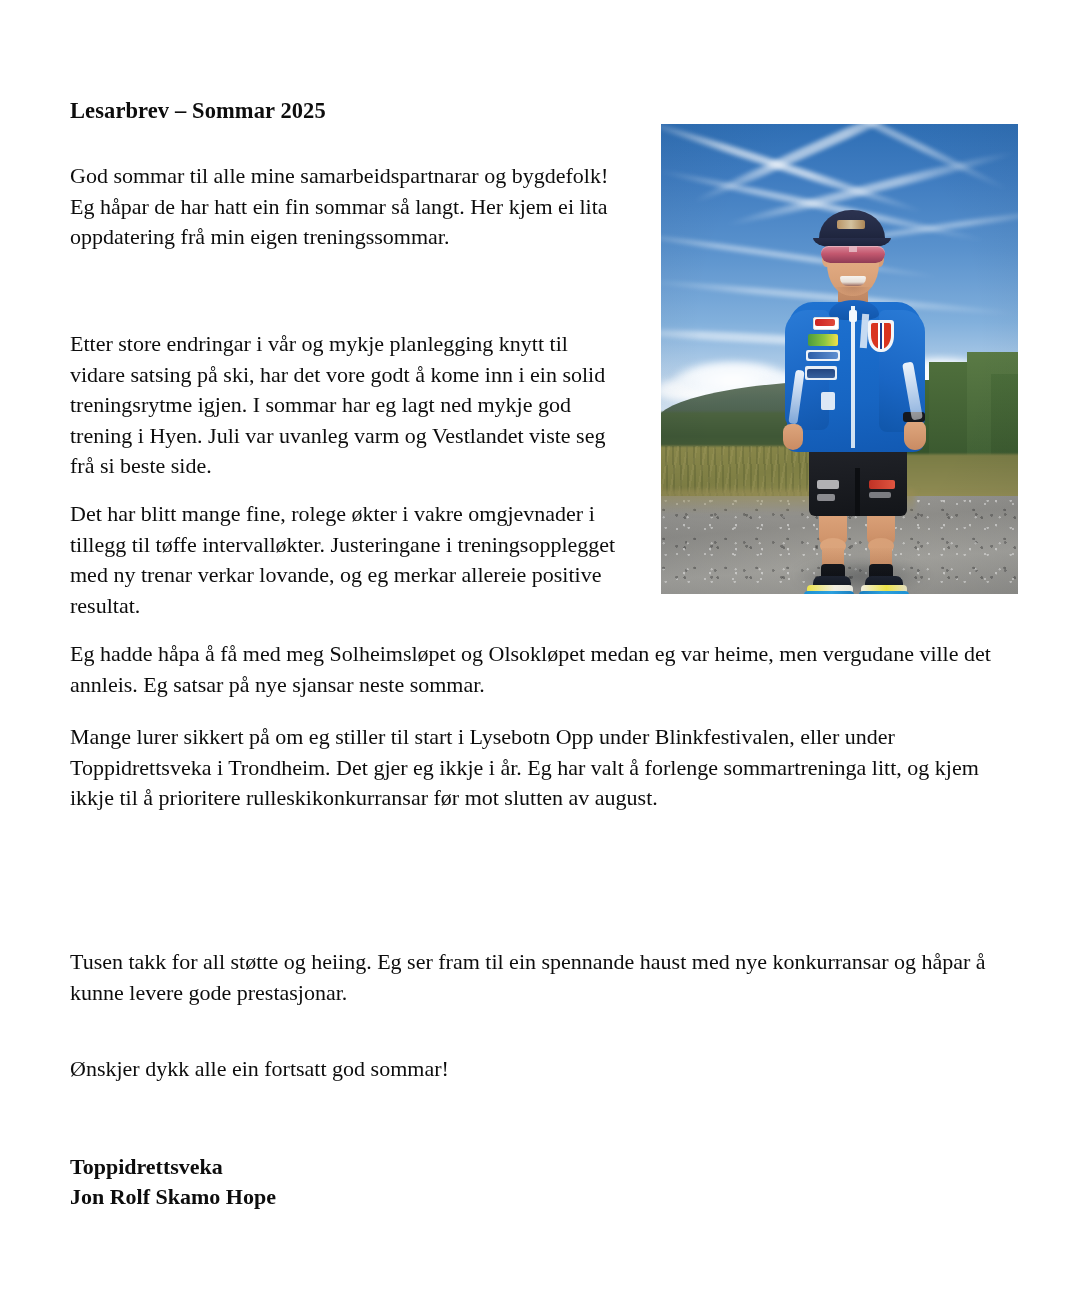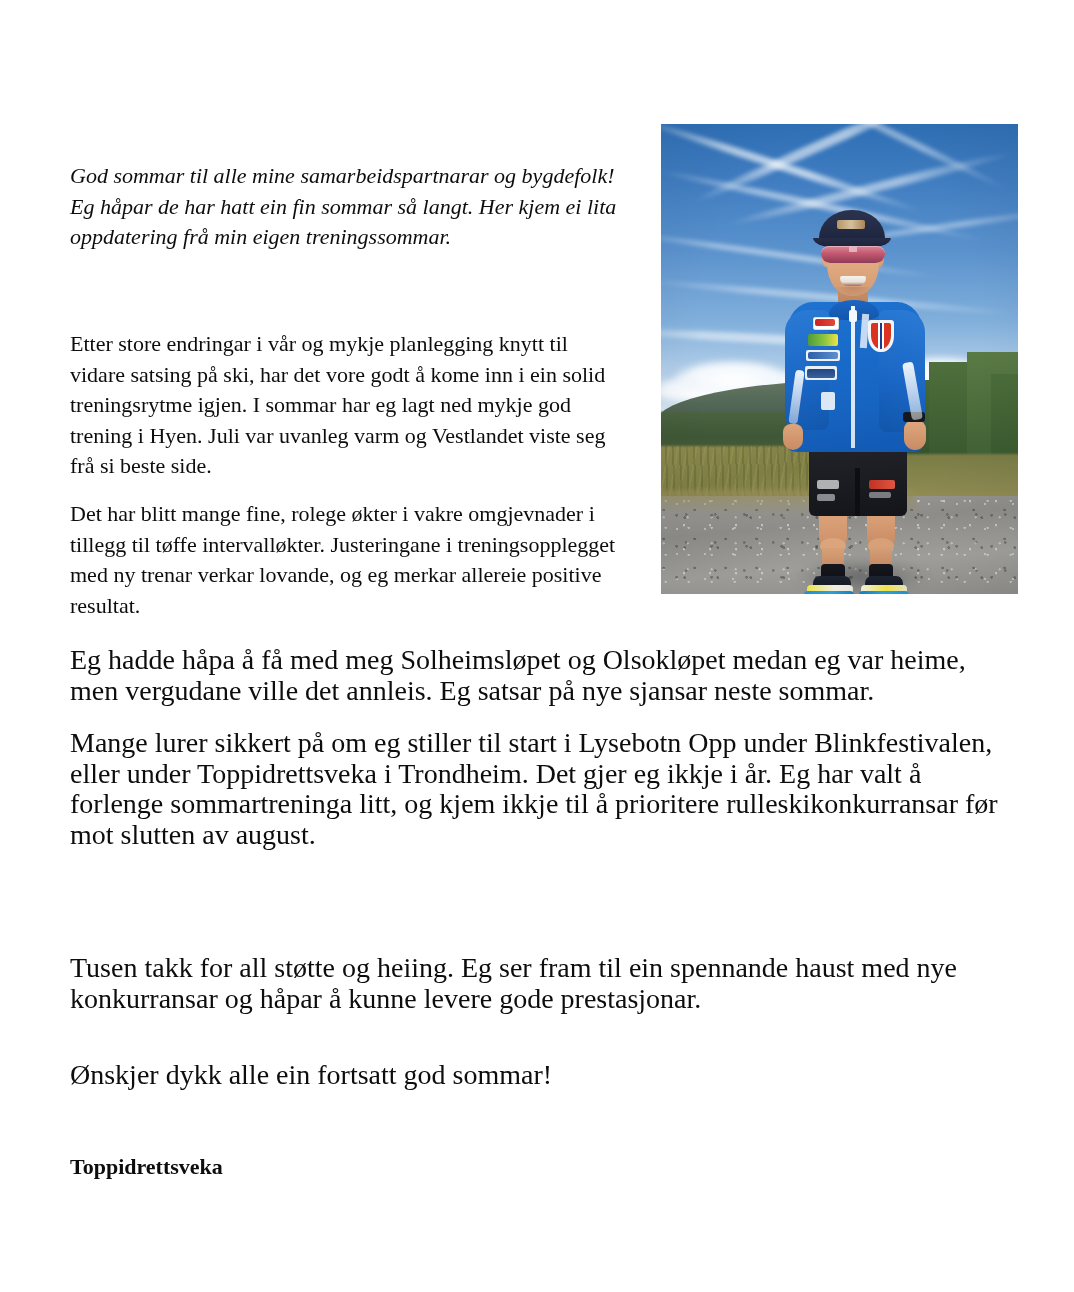--- a/index.html
+++ b/index.html
@@ -39,21 +39,21 @@
     position: absolute;
     left: 70px;
     width: 548px;
     font-size: 22px;
     line-height: 30.5px;
   }
   .col-wide {
     position: absolute;
     left: 70px;
     width: 930px;
-    font-size: 28px;
+    font-size: 22px;
     line-height: 30.5px;
   }
 
   .p-greeting   { top: 139px; }
   .p-spring     { top: 307px; }
   .p-sessions   { top: 477px; }
   .p-races      { top: 617px; }
   .p-plans      { top: 700px; }
   .p-alliance   { top: 814px; }
   .p-thanks     { top: 925px; }
@@ -387,39 +387,41 @@
     background: radial-gradient(ellipse at 50% 45%, rgba(255,255,255,0) 55%, rgba(20,30,45,.07) 100%);
     z-index: 40;
     pointer-events: none;
   }
 </style>
 </head>
 <body>
 
 <div class="page">
 
-
-  <p class="col-narrow p-greeting" style="white-space: pre-line; font-style: italic;">God sommar til alle mine samarbeidspartnarar og bygdefolk!
+  <h1 class="doc-title">Lesarbrev – Sommar 2025</h1>
+
+  <p class="col-narrow p-greeting" style="white-space: pre-line;">God sommar til alle mine samarbeidspartnarar og bygdefolk!
 Eg håpar de har hatt ein fin sommar så langt. Her kjem ei lita oppdatering frå min eigen treningssommar.</p>
 
   <p class="col-narrow p-spring">Etter store endringar i vår og mykje planlegging knytt til vidare satsing på ski, har det vore godt å kome inn i ein solid treningsrytme igjen. I sommar har eg lagt ned mykje god trening i Hyen. Juli var uvanleg varm og Vestlandet viste seg frå si beste side.</p>
 
   <p class="col-narrow p-sessions">Det har blitt mange fine, rolege økter i vakre omgjevnader i tillegg til tøffe intervalløkter. Justeringane i treningsopplegget med ny trenar verkar lovande, og eg merkar allereie positive resultat.</p>
 
   <p class="col-wide p-races">Eg hadde håpa å få med meg Solheimsløpet og Olsokløpet medan eg var heime, men vergudane ville det annleis. Eg satsar på nye sjansar neste sommar.</p>
 
   <p class="col-wide p-plans">Mange lurer sikkert på om eg stiller til start i Lysebotn Opp under Blinkfestivalen, eller under Toppidrettsveka i Trondheim. Det gjer eg ikkje i år. Eg har valt å forlenge sommartreninga litt, og kjem ikkje til å prioritere rulleskikonkurransar før mot slutten av august.</p>
 
 
   <p class="col-wide p-closing">Ønskjer dykk alle ein fortsatt god sommar!</p>
 
   <p class="col-wide p-thanks">Tusen takk for all støtte og heiing. Eg ser fram til ein spennande haust med nye konkurransar og håpar å kunne levere gode prestasjonar.</p>
 
   <div class="sign-block">
     <div>Toppidrettsveka</div>
+    <div>Jon Rolf Skamo Hope</div>
   </div>
 
   <figure class="photo" aria-label="Male cross-country skier standing on a gravel road in a summer mountain landscape, wearing a blue training jacket, black shorts, cap and sunglasses">
 
     <div class="sky"></div>
 
     <div class="cir cir1"></div>
     <div class="cir cir2"></div>
     <div class="cir cir3"></div>
     <div class="cir cir4"></div>

